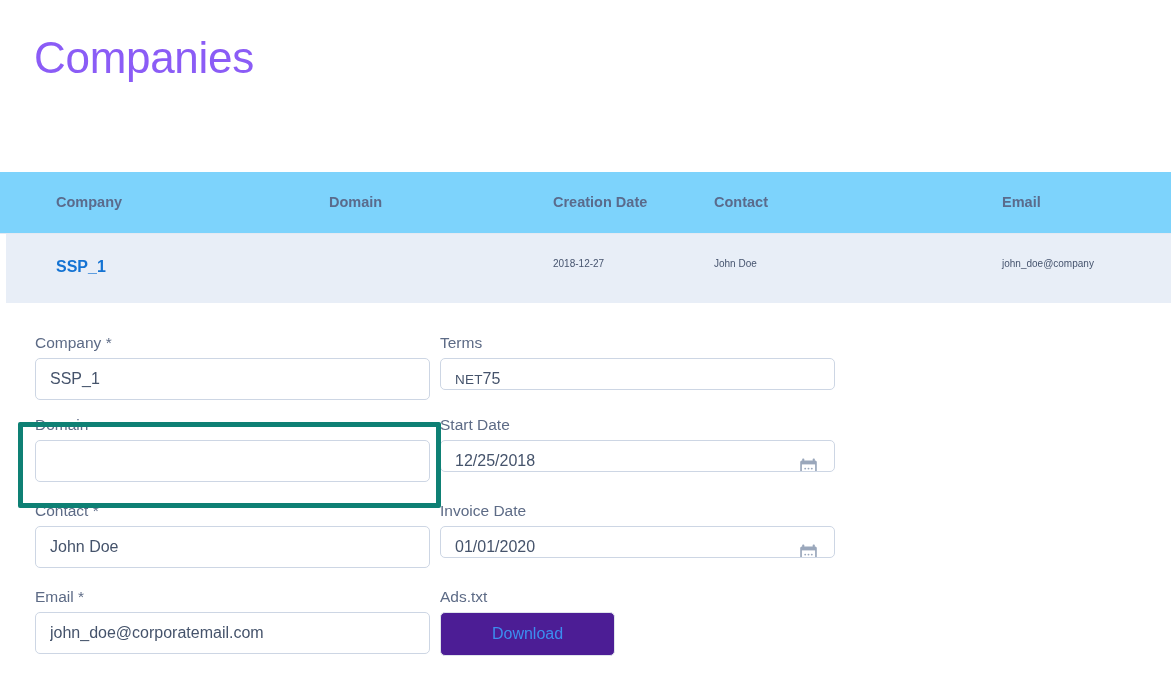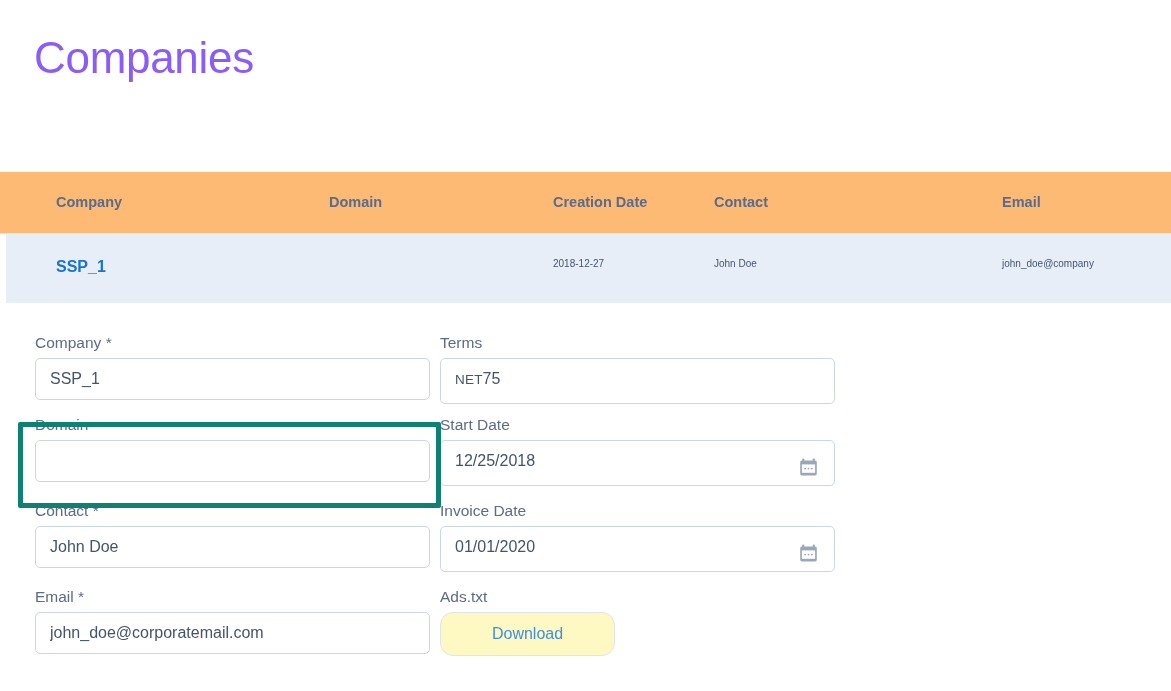--- a/index.html
+++ b/index.html
@@ -55,21 +55,21 @@
   .table-wrap {
     position: absolute;
     left: 0;
     top: 172px;
     width: 1171px;
   }
 
   .thead {
     position: relative;
     height: 62px;
-    background: #fdba74;
+    background: #7dd3fc;
     border-bottom: 1px solid #e4e9f2;
   }
   .th {
     position: absolute;
     top: 22px;
     font-size: 14.5px;
     font-weight: bold;
     color: #5a6b8c;
     white-space: nowrap;
   }
@@ -134,21 +134,21 @@
     color: #45536b;
     padding: 0 14px;
     outline: none;
     display: block;
   }
   .input-box::placeholder { color: #a9b3c4; }
 
   .input-static {
     position: relative;
     width: 100%;
-    height: 46px;
+    height: 32px;
     border: 1px solid #cdd6e4;
     border-radius: 5px;
     background: #ffffff;
     font-size: 16px;
     color: #45536b;
     line-height: 40px;
     padding: 0 14px;
     white-space: nowrap;
     overflow: hidden;
   }
@@ -175,22 +175,22 @@
     top: 11px;
     width: 19px;
     height: 19px;
   }
 
   
   .download-btn {
     width: 175px;
     height: 44px;
     border: 1px solid #dfe4ec;
-    border-radius: 13px;
-    background: #fef9c3;
+    border-radius: 5px;
+    background: #4c1d95;
     color: #3c8ef0;
     font-family: "Liberation Sans", sans-serif;
     font-size: 16px;
     cursor: pointer;
     padding: 0;
     display: block;
   }
 
   
   .highlight-box {

